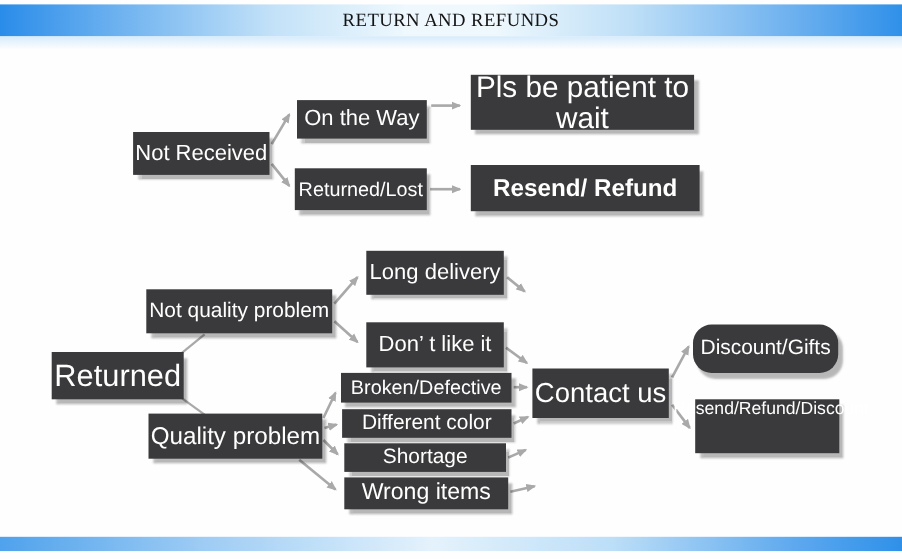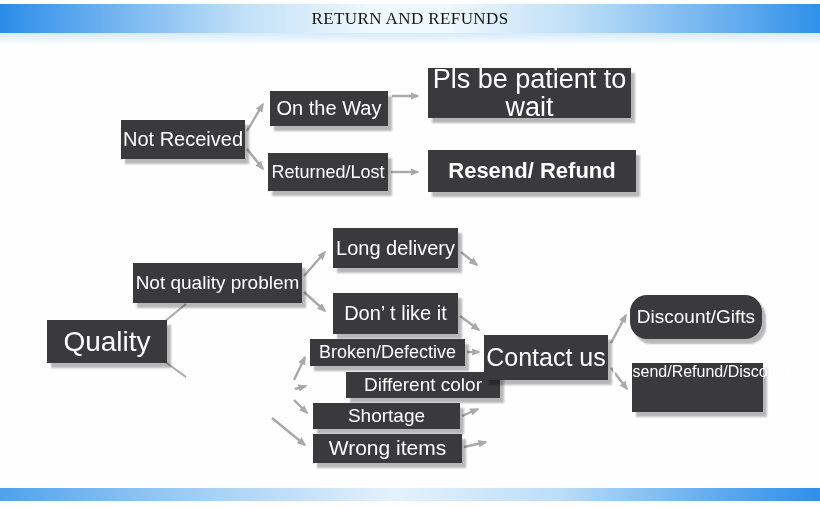--- a/index.html
+++ b/index.html
@@ -29,21 +29,21 @@
   .n-on-the-way     {left:270px;top:79px; width:118px;height:35px;font-size:20px;margin-top:12px;}
   .n-pls-be-patient {left:428px;top:68px; width:203px;height:50px;font-size:27px;}
   .n-returned-lost  {left:268px;top:153px;width:120px;height:38px;font-size:18px;}
   .n-resend-refund  {left:428px;top:150px;width:208px;height:42px;font-size:22px;font-weight:bold;}
   .n-not-quality    {left:133px;top:263px;width:169px;height:40px;font-size:19px;}
   .n-received       {left:47px; top:320px;width:120px;height:43px;font-size:28px;}
   .n-quality        {left:135px;top:376px;width:158px;height:41px;font-size:22px;}
   .n-long-delivery  {left:333px;top:228px;width:125px;height:40px;font-size:20px;}
   .n-dont-like-it   {left:333px;top:293px;width:125px;height:41px;font-size:20px;}
   .n-broken         {left:310px;top:339px;width:155px;height:27px;font-size:18px;}
-  .n-diff-color     {left:311px;top:372px;width:154px;height:26px;font-size:19px;margin-left:35px;}
+  .n-diff-color     {left:311px;top:372px;width:154px;height:26px;font-size:19px;}
   .n-shortage       {left:313px;top:403px;width:147px;height:26px;font-size:19px;}
   .n-wrong-items    {left:313px;top:434px;width:149px;height:29px;font-size:21px;text-align:center;}
   .n-contact-us     {left:484px;top:335px;width:124px;height:45px;font-size:25px;}
   .n-discount-gifts {left:630px;top:295px;width:132px;height:44px;font-size:19px;border-radius:17px;}
   .n-rrd            {left:632px;top:363px;width:131px;height:49px;font-size:16px;
                      flex-direction:row;align-items:flex-start;justify-content:center;
                      padding-left:7px;box-sizing:border-box;line-height:1.15;}
 
   
   .arrows{position:absolute;left:0;top:0;width:820px;height:508px;pointer-events:none;}
@@ -87,21 +87,22 @@
       <line x1="611" y1="368" x2="627" y2="389" marker-end="url(#ah)"></line>
     </g>
   </svg>
 
   <div class="node n-not-received">Not Received</div>
   <div class="node n-on-the-way">On the Way</div>
   <div class="node n-pls-be-patient">Pls be patient to wait</div>
   <div class="node n-returned-lost">Returned/Lost</div>
   <div class="node n-resend-refund">Resend/ Refund</div>
   <div class="node n-not-quality">Not quality problem</div>
-  <div class="node n-received">Quality</div>
+  <div class="node n-received">Returned</div>
+  <div class="node n-quality">Quality problem</div>
   <div class="node n-long-delivery">Long delivery</div>
   <div class="node n-dont-like-it">Don’ t like it</div>
   <div class="node n-broken">Broken/Defective</div>
   <div class="node n-diff-color">Different color</div>
   <div class="node n-shortage">Shortage</div>
   <div class="node n-wrong-items">Wrong items</div>
   <div class="node n-contact-us">Contact us</div>
   <div class="node n-discount-gifts">Discount/Gifts</div>
   <div class="node n-rrd">
     <span>Resend/Refund/</span>

